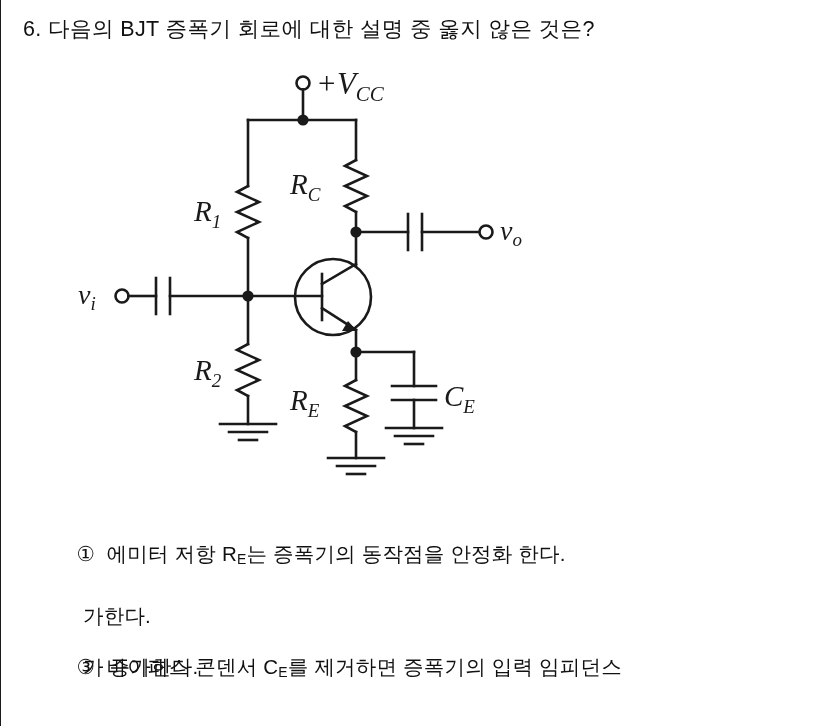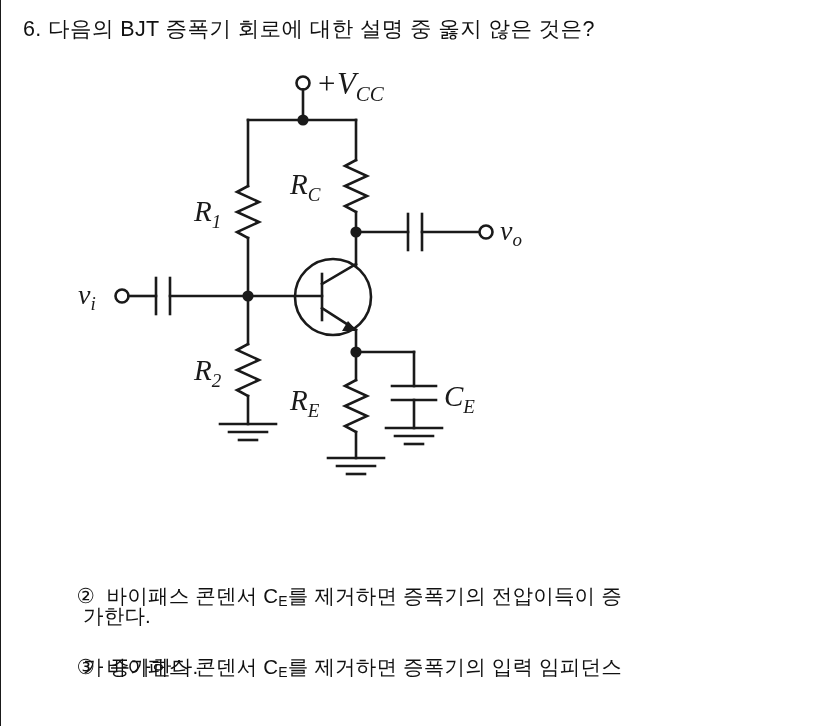--- a/index.html
+++ b/index.html
@@ -189,24 +189,24 @@
         </text>
 
         <text x="484" y="182" font-size="28">
           <tspan>v</tspan><tspan font-size="19" dy="6">o</tspan>
         </text>
 
       </g>
     </svg>
   </div>
 
-
-  <div class="opt" id="opt2">
-    <span class="opt-num">②</span><span class="opt-text"><span>바이패스 콘덴서 C</span><sub>E</sub><span>를 제거하면 증폭기의 전압이득이 증</span></span>
-  </div>
+  <div class="opt" id="opt1">
+    <span class="opt-num">①</span><span class="opt-text"><span>에미터 저항 R</span><sub>E</sub><span>는 증폭기의 동작점을 안정화 한다.</span></span>
+  </div>
+
   <div class="opt-cont" id="opt2b">가한다.</div>
 
   <div class="opt" id="opt3">
     <span class="opt-num">③</span><span class="opt-text"><span>바이패스 콘덴서 C</span><sub>E</sub><span>를 제거하면 증폭기의 입력 임피던스</span></span>
   </div>
   <div class="opt-cont" id="opt3b">가 증가한다.</div>
 
   <div class="opt" id="opt4">
     <span class="opt-num">④</span>
   </div>

